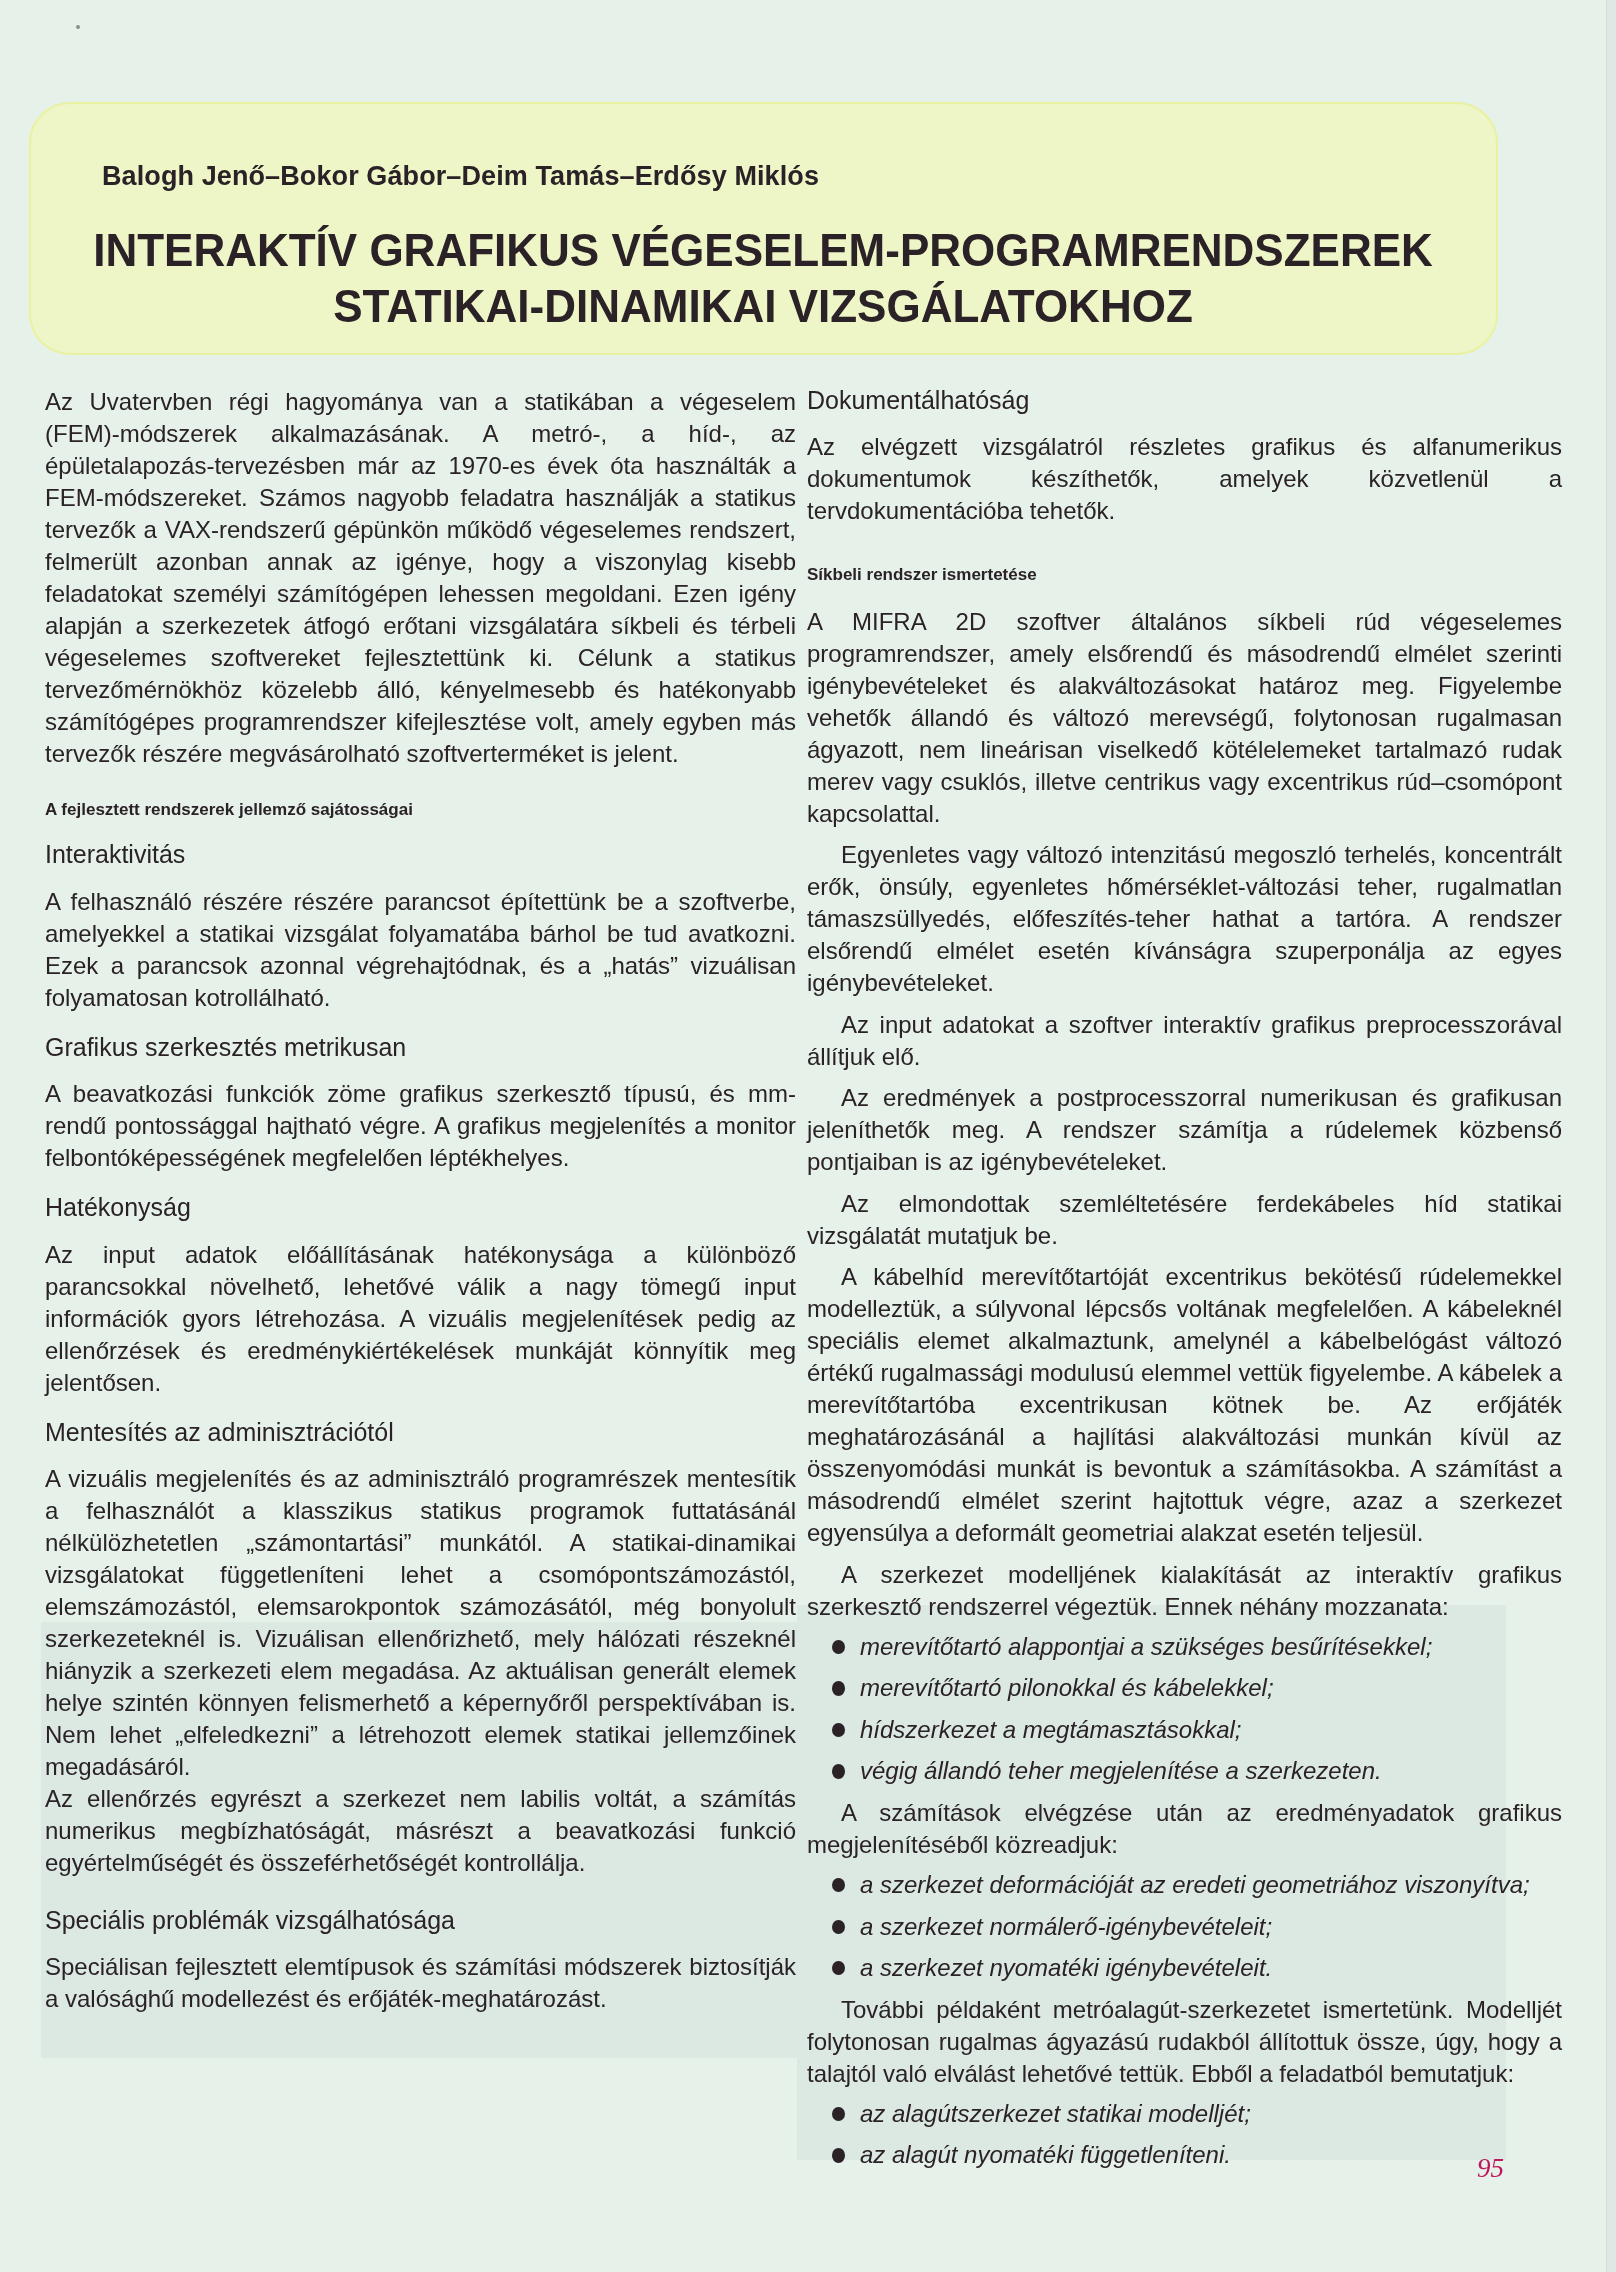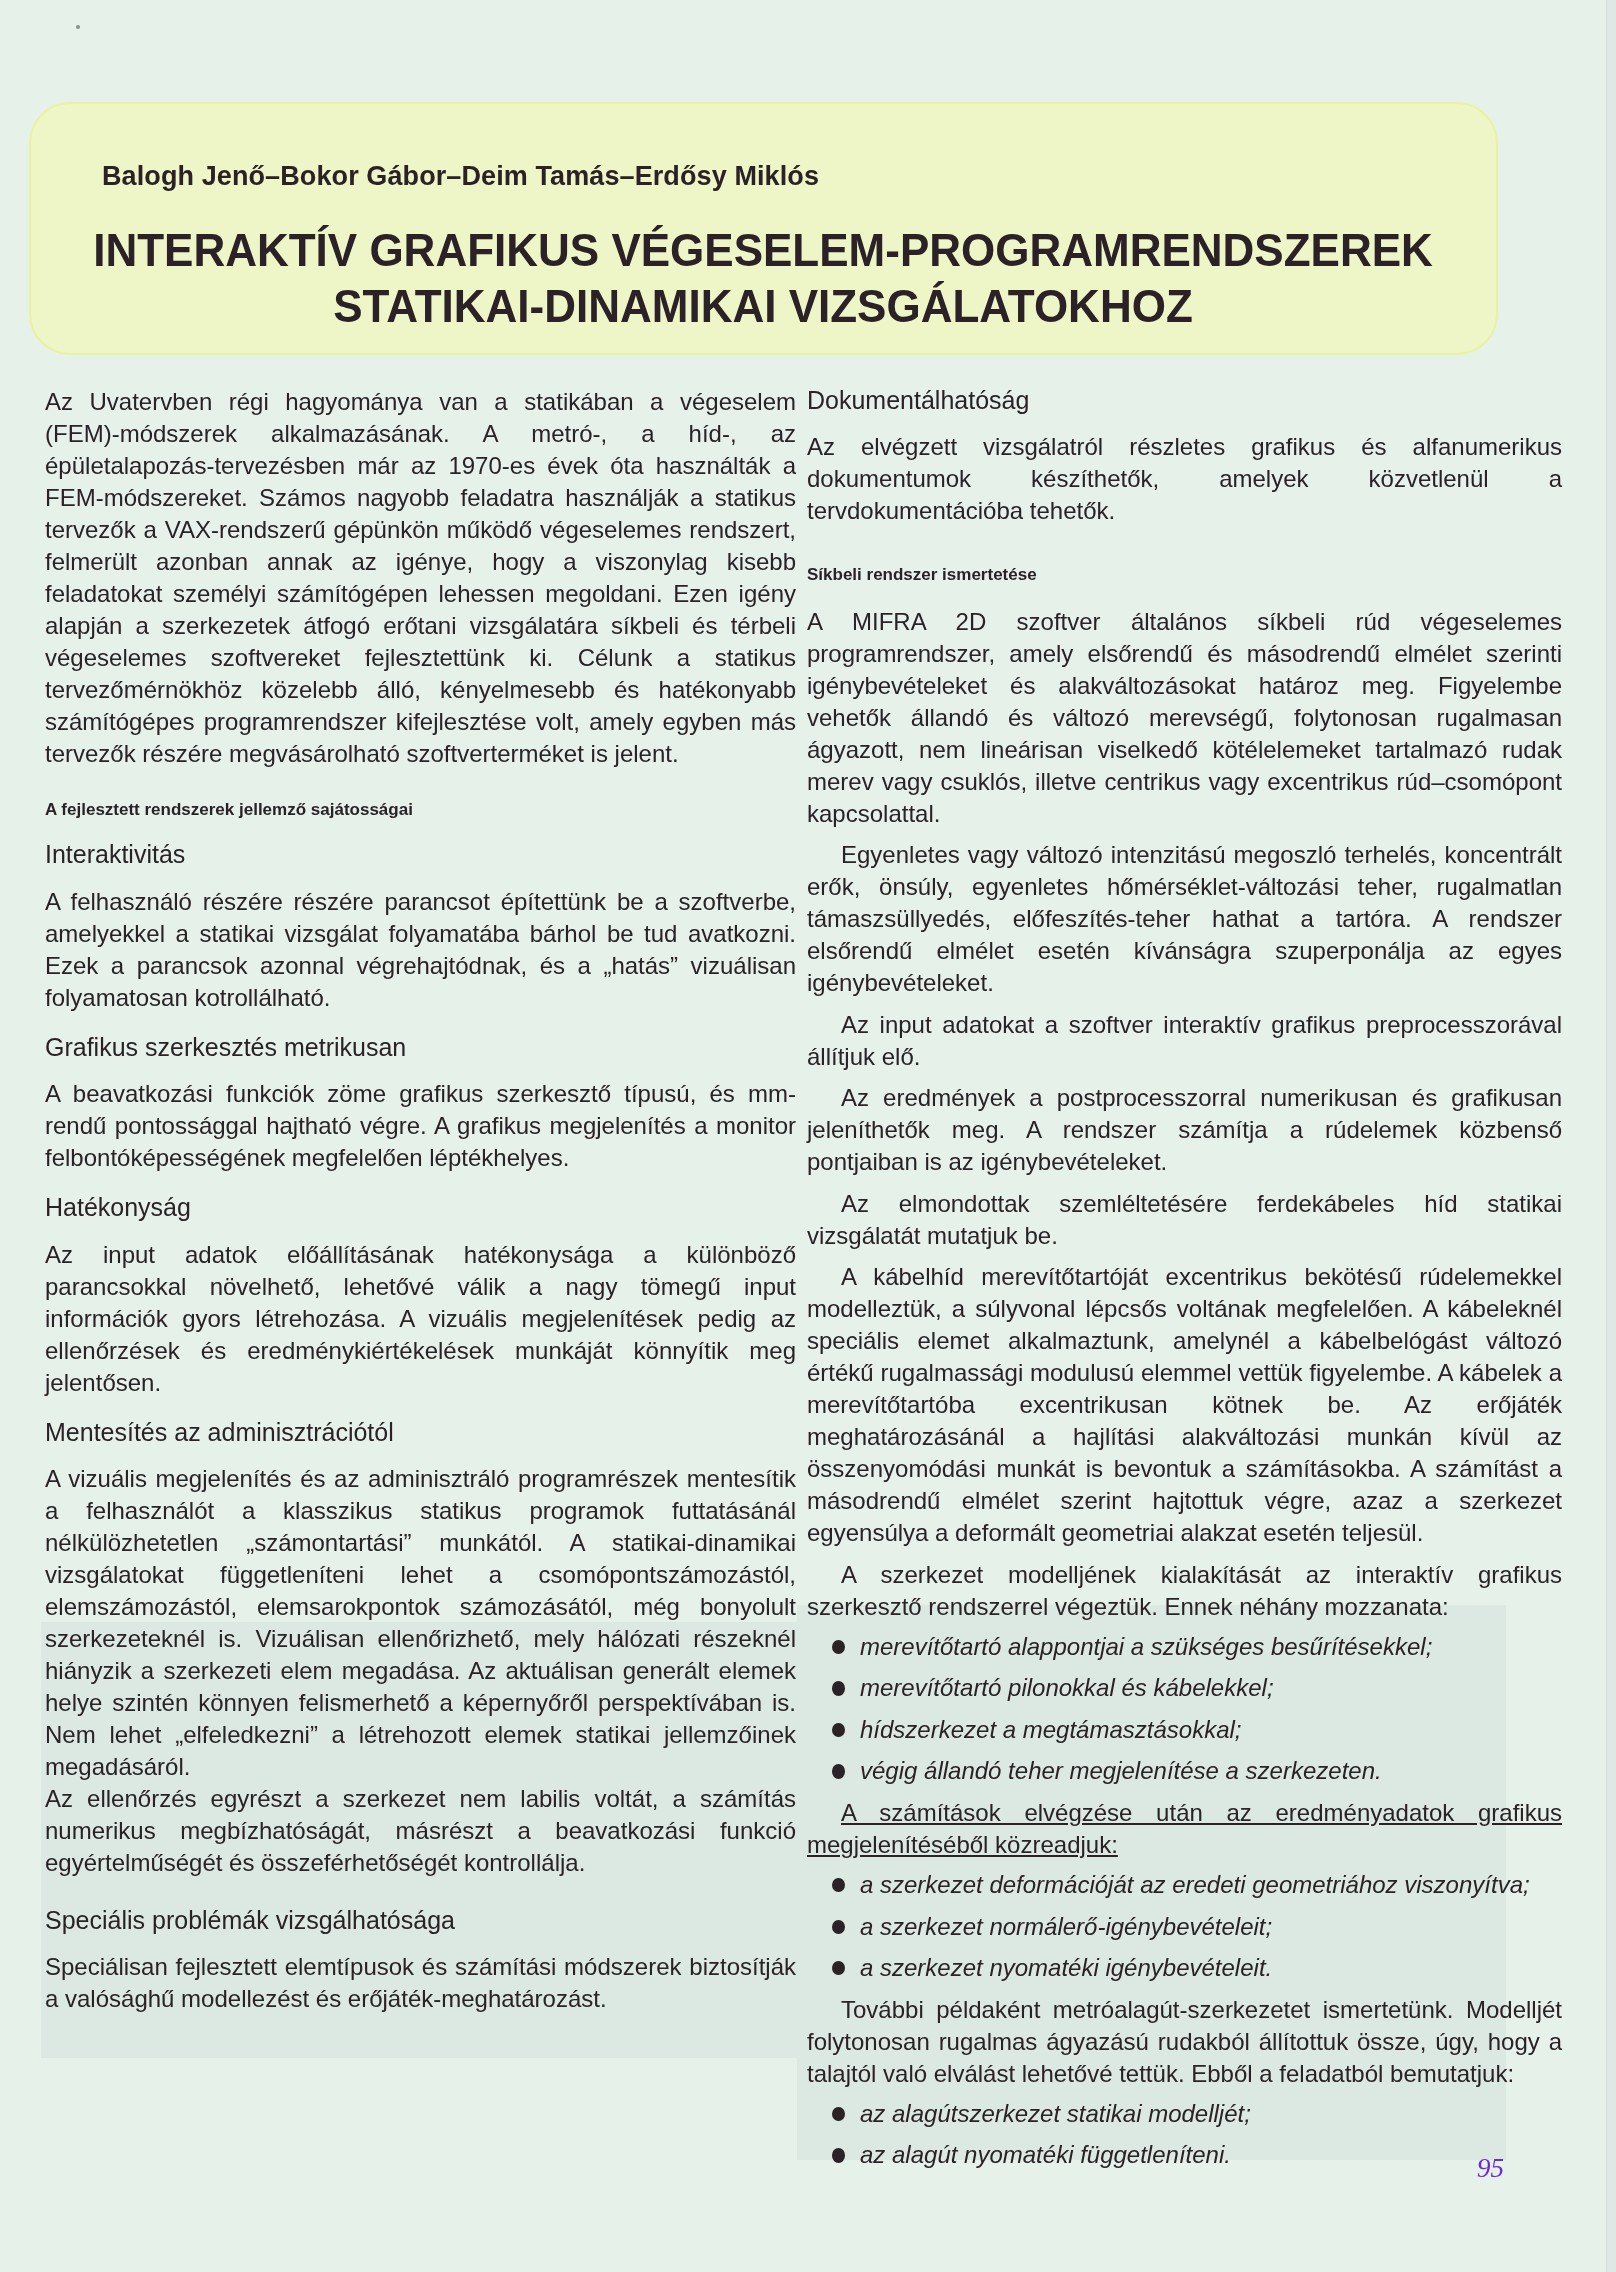--- a/index.html
+++ b/index.html
@@ -35,21 +35,21 @@
   .h2 { font-size: 17px; font-weight: bold; margin: 30px 0 20.4px 0; }
   .h3 { font-size: 25px; margin: 19px 0 16.4px 0; }
   .h3.first { margin-top: 0; }
   ul.bul { list-style: none; margin: 8.2px 0 0 0; padding: 0 0 0 0; }
   ul.bul li { position: relative; padding-left: 53px; font-size: 24px; line-height: 32px; margin-bottom: 9.5px; text-align: justify; font-style: italic; }
   ul.bul li .dot { position: absolute; left: 24.5px; top: 8.9px; width: 13px; height: 14.3px; border-radius: 50%; background: #2a2226; }
   .shade { position: absolute; background: rgba(200,214,212,0.35); }
   .page-no {
     position: absolute; left: 1477px; top: 2153px;
     font-family: "Liberation Serif", "DejaVu Serif", serif; font-style: italic;
-    font-size: 27px; color: #6d28d9; text-align: right;
+    font-size: 27px; color: #be185d; text-align: right;
   }
   .edge { position: absolute; right: 0; top: 0; width: 9.5px; height: 2273px; background: #dfe8e4; border-left: 1.4px solid #d2dcd8; }
 </style>
 </head>
 <body>
 
 <div class="speck"></div>
 <div class="edge"></div>
 
 <div class="shade" style="left:41px;top:1622px;width:756px;height:436px;"></div>
@@ -98,21 +98,21 @@
   <p class="p indent">A kábelhíd merevítőtartóját excentrikus bekötésű rúdelemekkel modelleztük, a súlyvonal lépcsős voltának megfelelően. A kábeleknél speciális elemet alkalmaztunk, amelynél a kábelbelógást változó értékű rugalmassági modulusú elemmel vettük figyelembe. A kábelek a merevítőtartóba excentrikusan kötnek be. Az erőjáték meghatározásánál a hajlítási alakváltozási munkán kívül az összenyomódási munkát is bevontuk a számításokba. A számítást a másodrendű elmélet szerint hajtottuk végre, azaz a szerkezet egyensúlya a deformált geometriai alakzat esetén teljesül.</p>
   <p class="p indent">A szerkezet modelljének kialakítását az interaktív grafikus szerkesztő rendszerrel végeztük. Ennek néhány mozzanata:</p>
 
   <ul class="bul">
     <li><span class="dot"></span><span>merevítőtartó alappontjai a szükséges besűrítésekkel;</span></li>
     <li><span class="dot"></span><span>merevítőtartó pilonokkal és kábelekkel;</span></li>
     <li><span class="dot"></span><span>hídszerkezet a megtámasztásokkal;</span></li>
     <li><span class="dot"></span><span>végig állandó teher megjelenítése a szerkezeten.</span></li>
   </ul>
 
-  <p class="p indent" style="margin-top:4px;text-decoration:underline;">A számítások elvégzése után az eredményadatok grafikus megjelenítéséből közreadjuk:</p>
+  <p class="p indent" style="margin-top:4px;">A számítások elvégzése után az eredményadatok grafikus megjelenítéséből közreadjuk:</p>
 
   <ul class="bul">
     <li><span class="dot"></span><span>a szerkezet  deformációját az eredeti geometriához viszonyítva;</span></li>
     <li><span class="dot"></span><span>a szerkezet normálerő-igénybevételeit;</span></li>
     <li><span class="dot"></span><span>a szerkezet nyomatéki igénybevételeit.</span></li>
   </ul>
 
   <p class="p indent" style="margin-top:0;">További példaként metróalagút-szerkezetet ismertetünk. Modelljét folytonosan rugalmas ágyazású rudakból állítottuk össze, úgy, hogy a talajtól való elválást lehetővé tettük. Ebből a feladatból bemutatjuk:</p>
 
   <ul class="bul">

